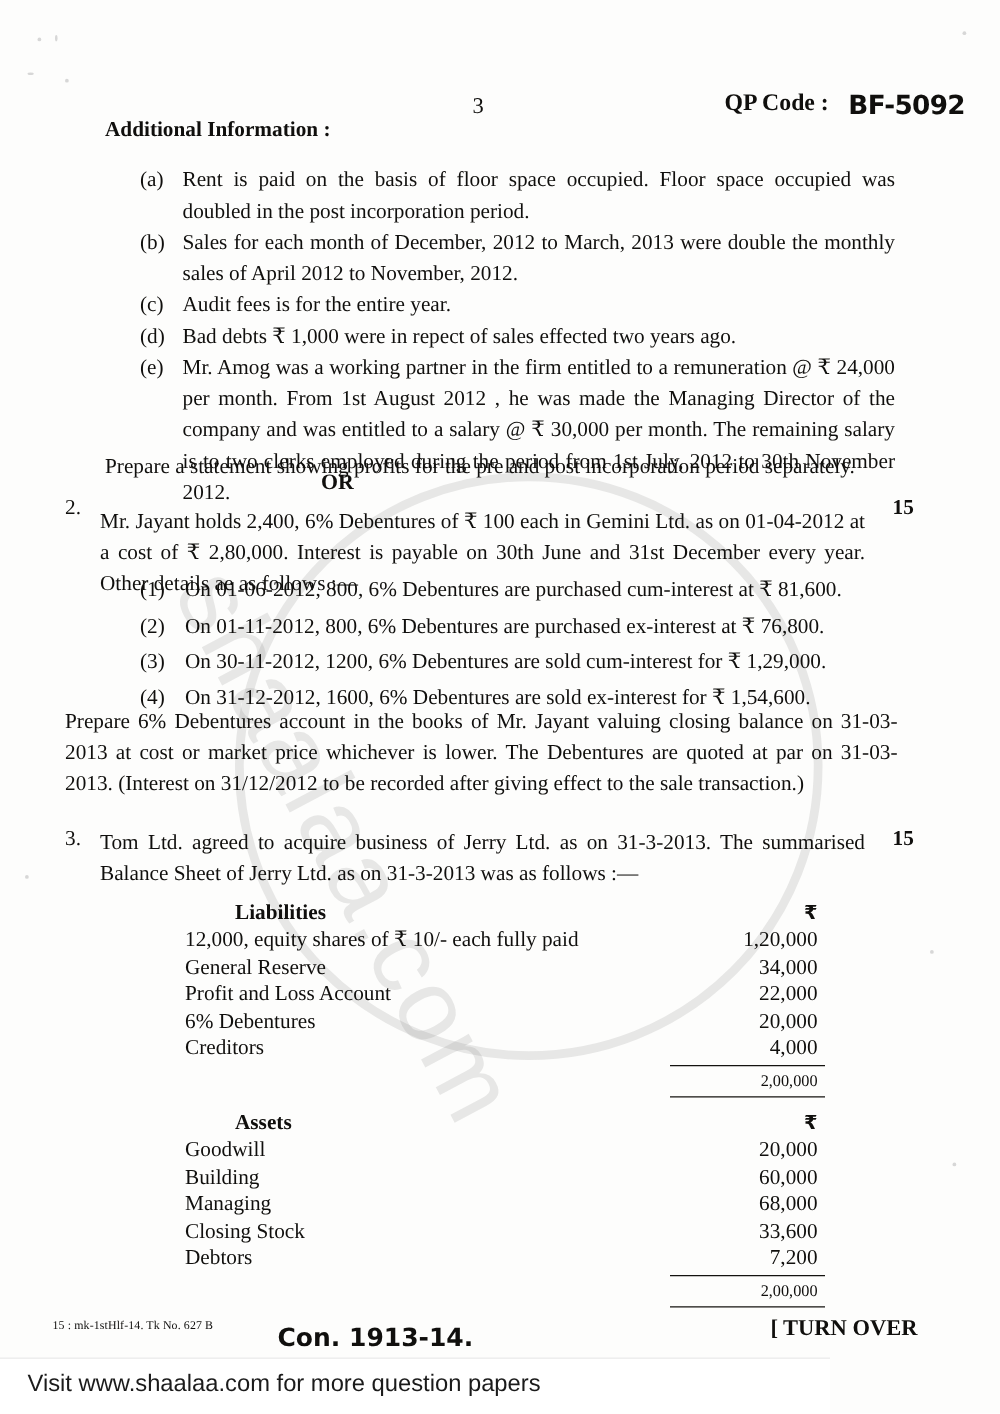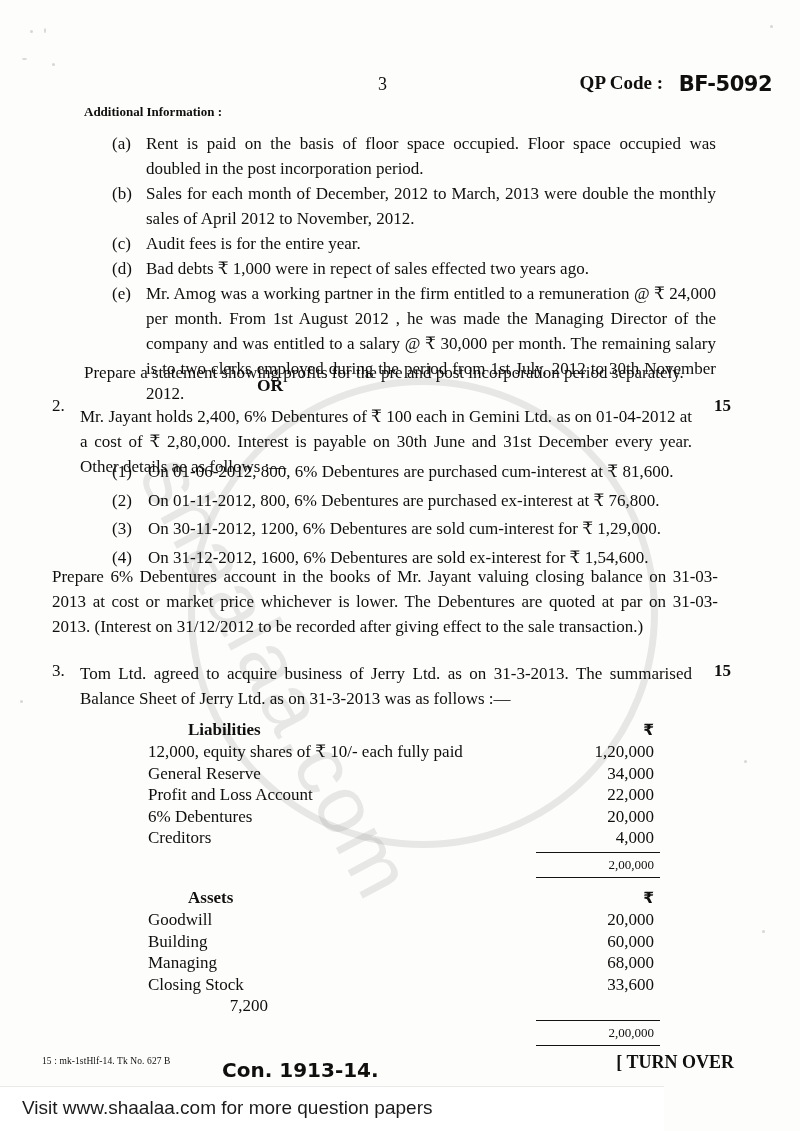--- a/index.html
+++ b/index.html
@@ -77,22 +77,22 @@
     right: 28px; top: 0;
     font-size: 21px;
     font-weight: bold;
     font-family: "DejaVu Sans", sans-serif;
     letter-spacing: -0.5px;
   }
 
   
   .block { position: absolute; }
   .addl-title {
-    left: 84px; top: 104px;
-    font-size: 13px;
+    left: 84px; top: 94px;
+    font-size: 17px;
     font-weight: bold;
   }
 
   .lettered-list {
     position: absolute;
     left: 112px; top: 131px;
     width: 604px;
   }
   .li-row {
     display: flex;
@@ -381,20 +381,21 @@
       </div>
       <div class="bs-row">
         <div class="r-label">Managing</div>
         <div class="r-amt">68,000</div>
       </div>
       <div class="bs-row">
         <div class="r-label">Closing Stock</div>
         <div class="r-amt">33,600</div>
       </div>
       <div class="bs-row">
+        <div class="r-label">Debtors</div>
         <div class="r-amt">7,200</div>
       </div>
       <div class="bs-total-wrap">
         <div class="rule"></div>
         <div class="bs-total">
           <div class="t-amt">2,00,000</div>
         </div>
         <div class="rule"></div>
       </div>
     </div>

